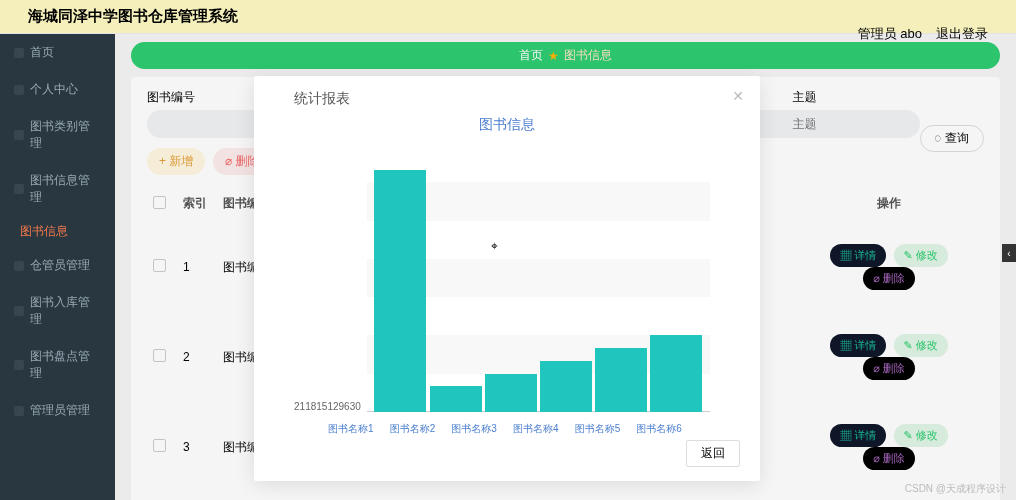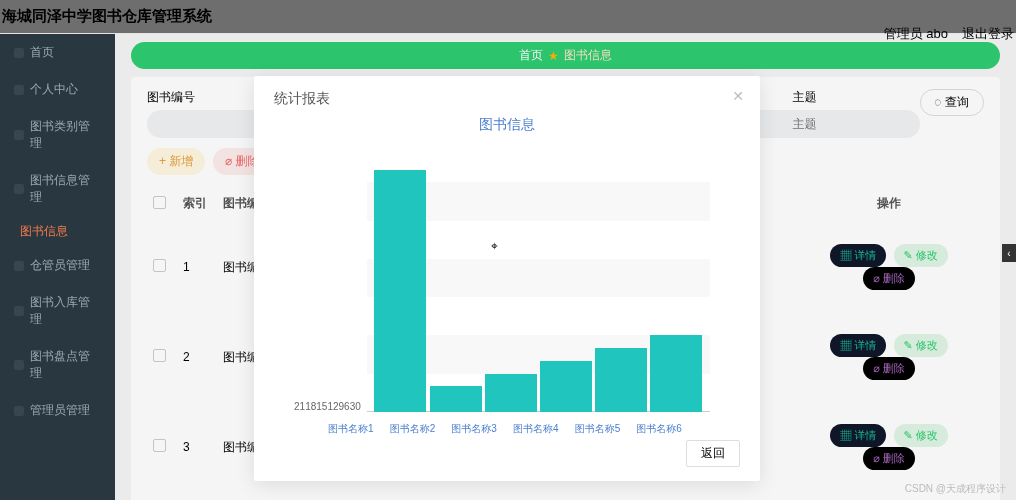--- a/index.html
+++ b/index.html
@@ -1,58 +1,58 @@
 <!DOCTYPE html>
 <html><head>
 <meta charset="utf-8">
 <style>
 * { margin: 0; padding: 0; box-sizing: border-box; }
 body { font-family: "Microsoft YaHei", sans-serif; font-size: 13px; background: #f5f5f5; width: 1016px; height: 500px; overflow: hidden; position: relative; }
 
-.header { height: 34px; background: #737373; display: flex; align-items: center; padding: 0 2px; border-bottom: 1px solid #eee; }
+.header { height: 34px; background: #fef9c3; display: flex; align-items: center; padding: 0 28px; border-bottom: 1px solid #eee; }
 .header-title { font-weight: bold; font-size: 15px; flex: 1; }
 .header-user, .header-logout { font-size: 13px; margin-left: 14px; cursor: pointer; margin-top: 35px; }
 
 .main { display: flex; height: calc(100% - 34px); }
 .sidebar { width: 115px; background: #2b3a43; color: #9fb0ba; }
 .sidebar-item { padding: 10px 14px; font-size: 12px; cursor: pointer; display: flex; align-items: center; }
 .sidebar-sub { padding: 7px 14px 7px 20px; font-size: 12px; color: #ff7f50; cursor: pointer; }
 .sidebar-icon { width: 10px; height: 10px; margin-right: 6px; background: #9fb0ba22; display: inline-block; border-radius: 2px; }
 
 .content { flex: 1; padding: 8px 16px; position: relative; }
 .crumb { background: #2ecc71; color: #fff; border-radius: 18px; height: 27px; display: flex; align-items: center; justify-content: center; font-size: 12px; margin-bottom: 8px; }
 .crumb .c1 { color: #fff; }
 .crumb .star { margin: 0 5px; color: #ffb703; }
 .crumb .c2 { color: #fce7c5; }
 
 .panel { background: #fff; border-radius: 4px; padding: 12px 16px; }
 .filter-row { display: flex; gap: 50px; margin-bottom: 8px; }
 .filter-cell { flex: 1; }
 .filter-label { font-size: 12px; margin-bottom: 4px; display: block; }
 .pill-input { background: #f0f2f4; border-radius: 16px; height: 28px; width: 100%; border: none; text-align: center; font-size: 12px; color: #aaa; }
-.search-btn { border: 1px solid #ddd; border-radius: 16px; padding: 4px 14px; font-size: 12px; background: #fff; cursor: pointer; float: right; }
+.search-btn { border: 1px solid #ddd; border-radius: 16px; padding: 4px 14px; font-size: 12px; background: #fff; cursor: pointer; float: right; margin-top: 36px; }
 
 .btn-row { margin: 10px 0; }
 .btn { border-radius: 14px; padding: 5px 12px; font-size: 12px; border: none; cursor: pointer; margin-right: 4px; }
 .btn-add { background: #fff7e0; color: #e6a23c; }
 .btn-del { background: #fdecec; color: #f56c6c; }
 
 .tbl { width: 100%; border-collapse: collapse; }
 .tbl th { font-size: 12px; color: #555; padding: 10px 6px; text-align: left; }
 .tbl td { font-size: 12px; padding: 22px 6px; }
 .action-btn { border-radius: 12px; padding: 4px 10px; font-size: 11px; border: none; margin: 0 2px; cursor: pointer; }
 .ab-detail { background: #0f172a; color: #1abc9c; }
 .ab-edit { background: #e0f5e5; color: #2ecc71; }
 .ab-del { background: #000000; color: #b06cc7; }
 .chk { display: inline-block; width: 13px; height: 13px; border: 1px solid #ccc; border-radius: 2px; }
 
 
 .overlay { position: absolute; inset: 0; background: rgba(0,0,0,0.04); }
 .modal { position: absolute; left: 254px; top: 76px; width: 506px; background: #fff; border-radius: 2px; box-shadow: 0 4px 20px rgba(0,0,0,0.1); padding: 14px 20px 14px; }
-.modal-title { font-size: 14px; color: #555; }
+.modal-title { font-size: 14px; color: #555; margin-left: 20px; }
 .modal-close { position: absolute; right: 16px; top: 12px; color: #bbb; cursor: pointer; font-size: 14px; }
 .chart-title { text-align: center; color: #4b7fcf; font-size: 14px; margin: 8px 0 6px; }
 .modal-back { float: right; border: 1px solid #ddd; background: #fff; padding: 4px 14px; font-size: 12px; border-radius: 2px; cursor: pointer; margin-top: 4px; }
 
 
 .chart-wrap { display: flex; padding: 4px 30px 4px 20px; }
 .y-axis { display: flex; flex-direction: row; justify-content: space-between; align-items: flex-end; font-size: 10px; color: #666; height: 268px; padding-right: 6px; padding-top:0; }
 .plot { flex: 1; position: relative; height: 268px; }
 .grid-band { position: absolute; left: 0; right: 0; background: #f8f8f8; }
 .axis-line { position: absolute; bottom: 0; left: 0; right: 0; border-top: 1px solid #ccc; }

